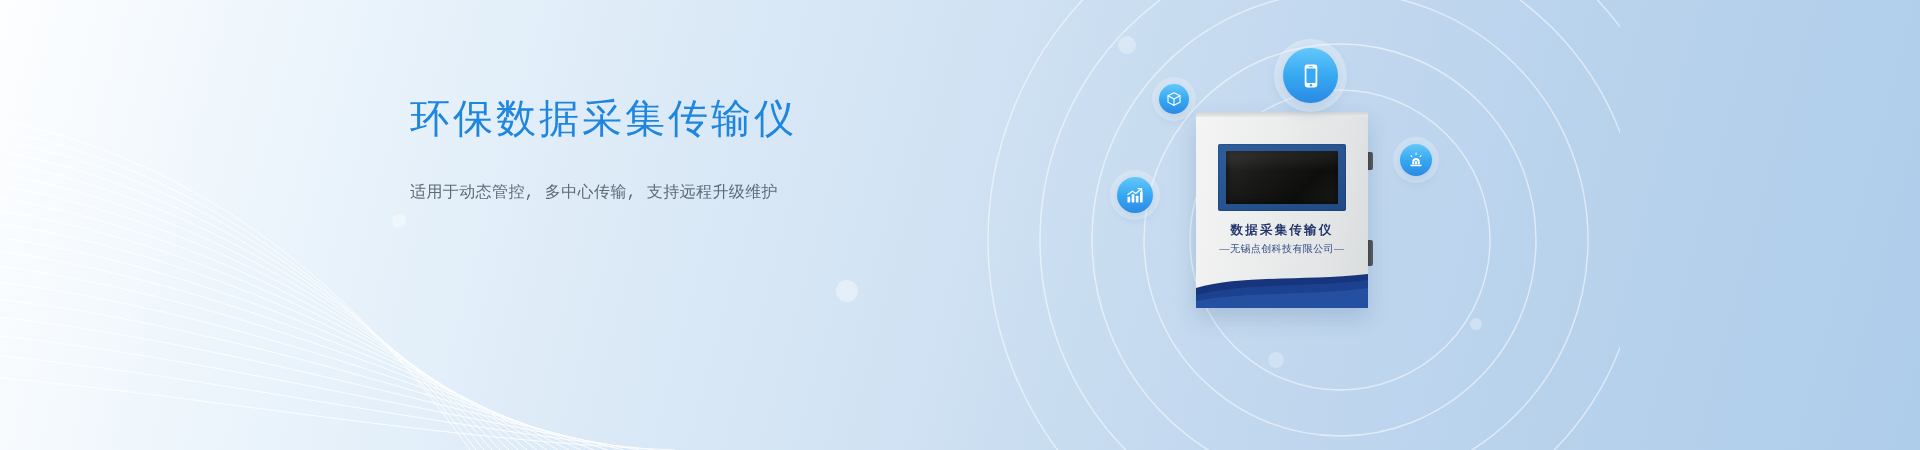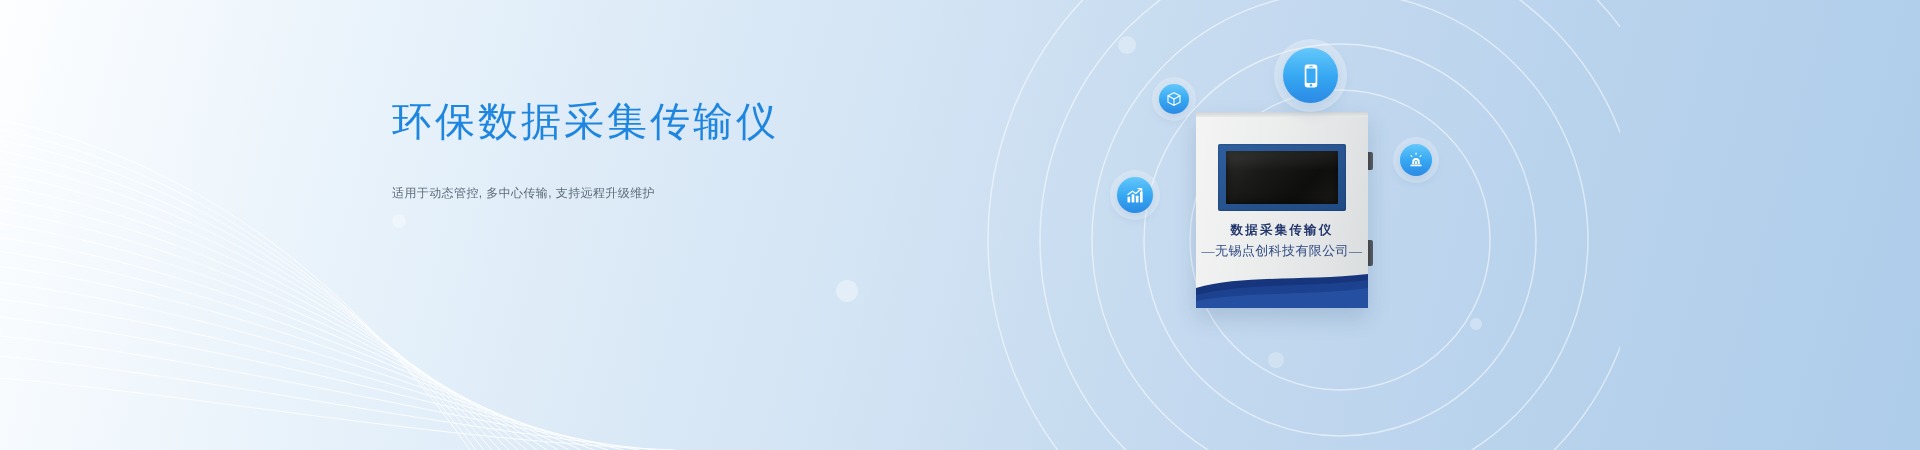--- a/index.html
+++ b/index.html
@@ -58,35 +58,36 @@
     left: 820px;
     top: -140px;
     width: 800px;
     height: 760px;
     pointer-events: none;
   }
 
   
   .copy {
     position: absolute;
-    left: 392px;
+    left: 410px;
     top: 98px;
     width: 520px;
+    font-family: Liberation Mono, monospace;
   }
   .title {
     font-size: 40px;
     line-height: 1.18;
     color: #1f86e0;
     letter-spacing: 3px;
     font-weight: 400;
     margin: 0 0 34px 0;
     white-space: nowrap;
   }
   .sub-line {
-    font-size: 12px;
+    font-size: 16px;
     line-height: 28px;
     color: #5d6b78;
     letter-spacing: 0.4px;
     white-space: nowrap;
   }
 
   
   .device-wrap {
     position: absolute;
     left: 1196px;
@@ -150,21 +151,21 @@
     font-family: "Liberation Serif", "DejaVu Serif", serif;
     text-shadow: 0 1px 0 rgba(255,255,255,0.6);
   }
   .device-company {
     position: absolute;
     left: 0;
     top: 130px;
     width: 172px;
     text-align: center;
     color: #2f4a83;
-    font-size: 13px;
+    font-size: 10px;
     letter-spacing: 0.4px;
     font-family: "Liberation Serif", "DejaVu Serif", serif;
   }
   .device-footer {
     position: absolute;
     left: 0;
     bottom: 0;
     width: 172px;
     height: 34px;
     overflow: hidden;

